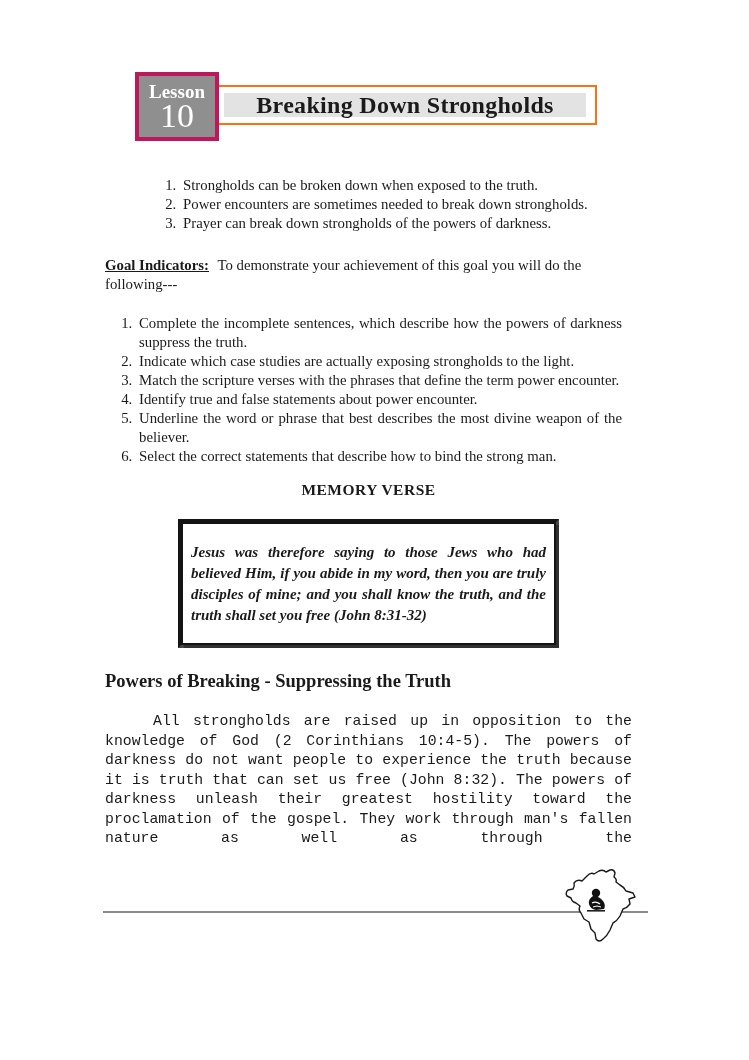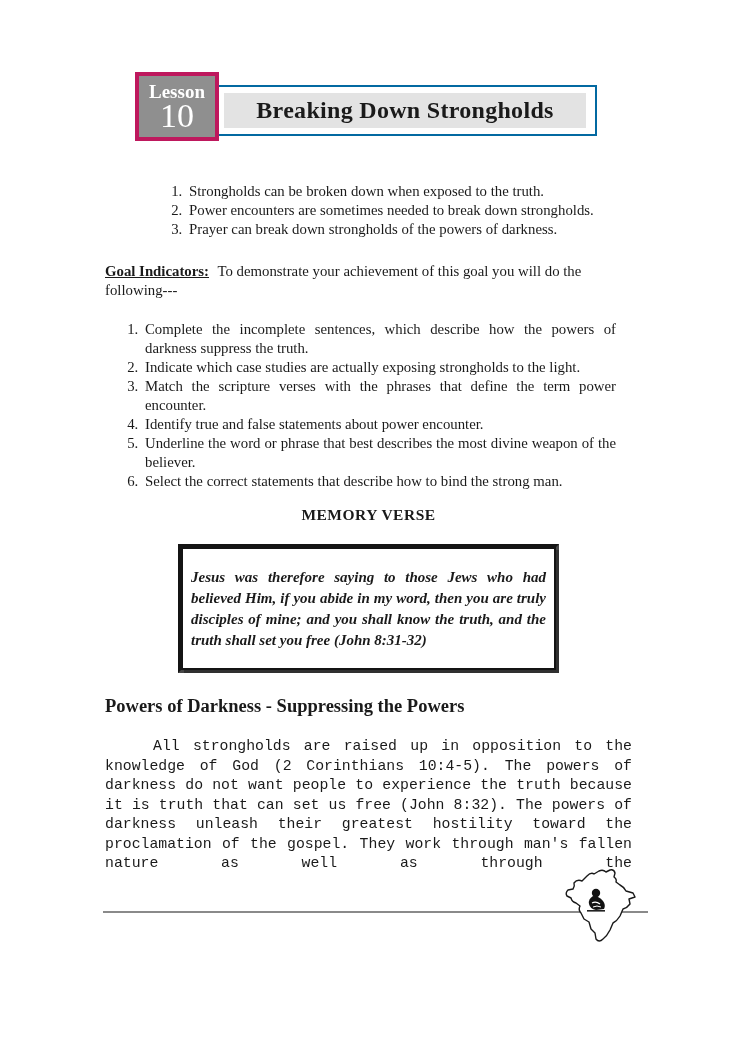--- a/index.html
+++ b/index.html
@@ -9,33 +9,33 @@
   }
   
   .lesson-box{
     position:absolute;left:135px;top:72px;width:84px;height:69px;
     background:#8f8f8f;border:4px solid #be185d;box-sizing:border-box;
     text-align:center;color:#ffffff;z-index:2;
   }
   .lesson-label{font-size:19px;font-weight:bold;margin-top:5px;line-height:22px;}
   .lesson-number{font-size:34px;line-height:26px;}
   .title-outer{
-    position:absolute;left:213px;top:85px;width:384px;height:51px;
-    background:#ffffff;border:2px solid #0369a1;box-sizing:border-box;z-index:1;
+    position:absolute;left:213px;top:85px;width:384px;height:40px;
+    background:#ffffff;border:2px solid #f97316;box-sizing:border-box;z-index:1;
   }
   .title-inner{
     position:absolute;left:9px;top:6px;right:9px;bottom:6px;background:#e3e3e3;
     display:flex;align-items:center;justify-content:center;
     font-size:24px;font-weight:bold;letter-spacing:.3px;
   }
   
   .content{position:absolute;left:105px;top:166px;width:527px;font-size:14.8px;line-height:19px;}
   .lead{margin:0 0 20px 0;text-align:left;}
   .lead .label{font-weight:bold;text-decoration:underline;margin-right:5px;}
-  ol{margin:16px;text-align:justify;}
+  ol{margin:10px;text-align:justify;}
   ol.goals-list{padding-left:65px;margin-bottom:23px;}
   ol.indicators-list{padding-left:21px;margin-bottom:14px;}
   ol li{margin:0;padding-left:3px;}
   .memory-heading{
     margin:0 0 20px 0;text-align:center;font-size:15.5px;font-weight:bold;letter-spacing:.5px;
   }
   .verse-frame{
     margin-left:73px;width:381px;height:129px;box-sizing:border-box;
     background:#777777;
     border-top:3px solid #141414;border-left:3px solid #141414;
@@ -97,21 +97,21 @@
     </ol>
 
     <h3 class="memory-heading">MEMORY VERSE</h3>
 
     <div class="verse-frame">
       <div class="verse-inner">
         <p>Jesus was therefore saying to those Jews who had believed Him, if you abide in my word, then you are truly disciples of mine; and you shall know the truth, and the truth shall set you free (John 8:31-32)</p>
       </div>
     </div>
 
-    <h2 class="section-heading">Powers of Darkness - Suppressing the Powers</h2>
+    <h2 class="section-heading">Powers of Breaking - Suppressing the Truth</h2>
 
     <p class="body-para">All strongholds are raised up in opposition to the knowledge of God (2 Corinthians 10:4-5).  The powers of darkness do not want people to experience the truth because it is truth that can set us free (John 8:32).  The powers of darkness unleash their greatest hostility toward the proclamation of the gospel.  They work through man's fallen nature as well as through the</p>
   </div>
 
   <div class="footer-rule"></div>
 
   <svg class="africa-logo" viewBox="0 0 78 80" xmlns="http://www.w3.org/2000/svg">
 
     <path d="M19,15 L24,10 Q28,6 31,8 L36,5 Q40,3 43,6 L47,4 Q51,3 52,7 L51,11 Q54,13 53,16 L57,19 Q61,21 63,25 L70,27 L72,31 L66,33 L67,38 Q64,42 60,43 L57,50 Q54,55 50,57 L47,64 Q44,70 40,73 Q36,77 33,73 L32,67 L28,63 L26,56 L21,53 L18,47 Q15,44 17,40 L13,37 Q9,36 8,32 L4,30 Q2,27 5,24 L10,23 Q12,20 11,17 Q14,13 19,15 Z" fill="#ffffff" stroke="#1a1a1a" stroke-width="1.4" stroke-linejoin="round"></path>
 

